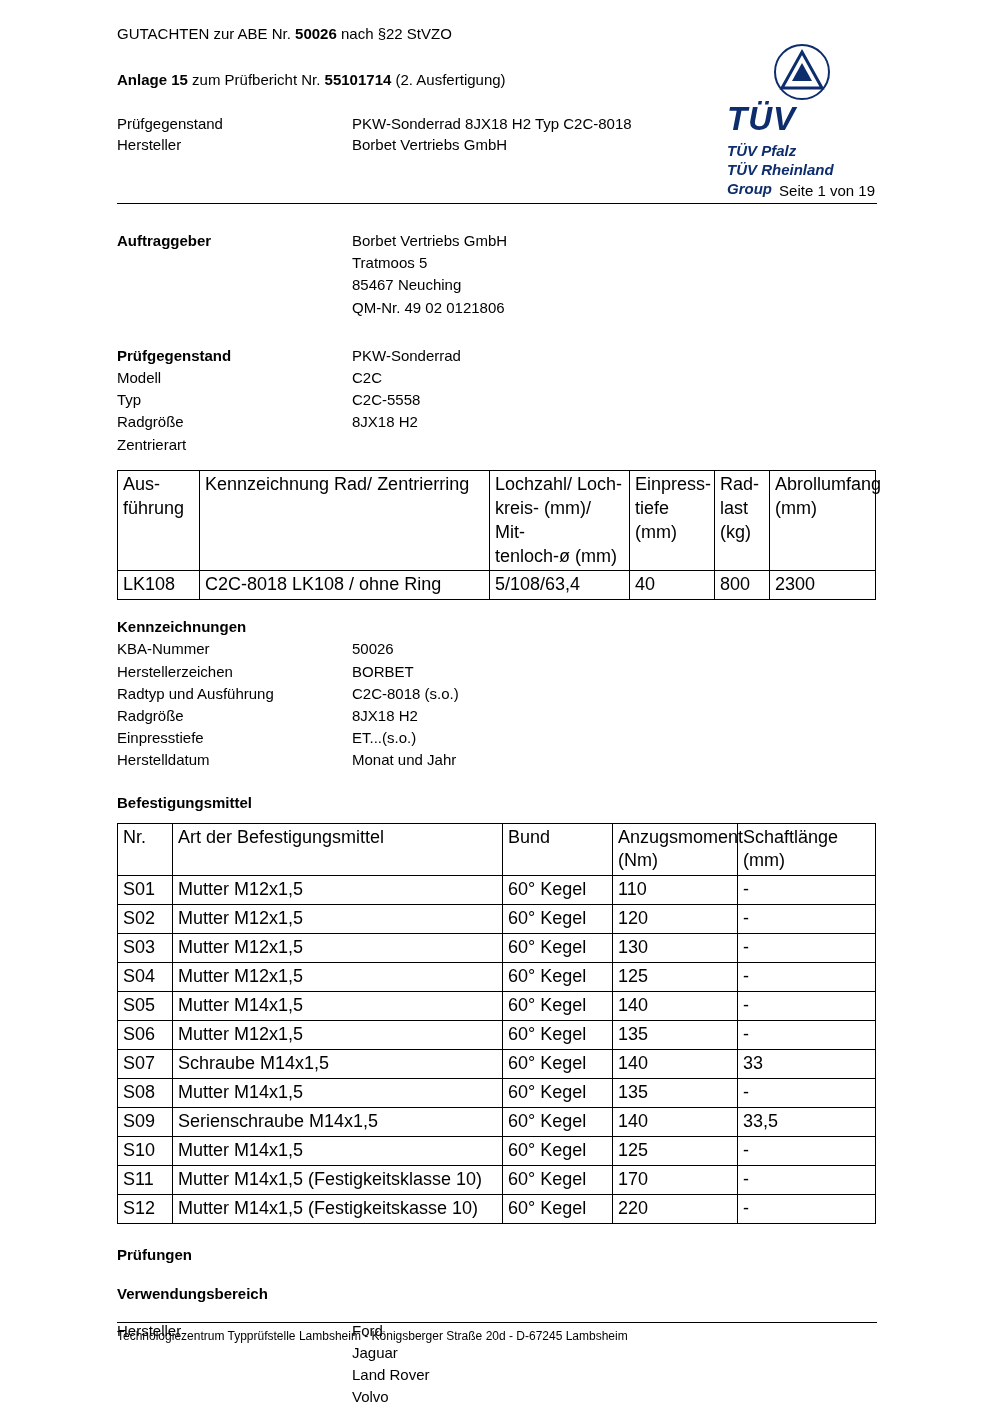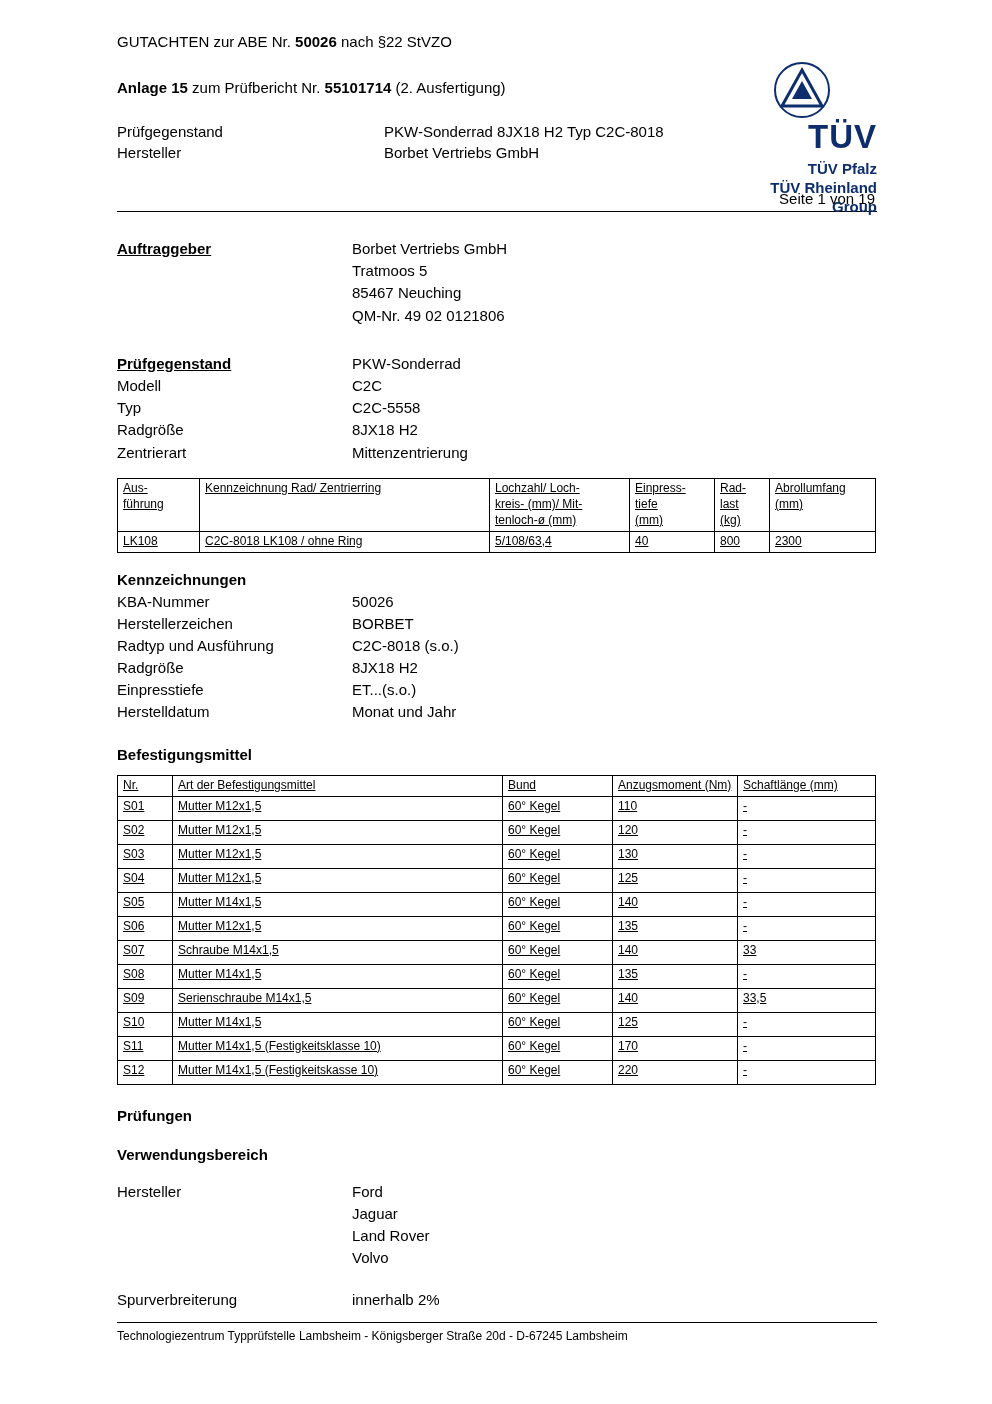--- a/index.html
+++ b/index.html
@@ -24,43 +24,44 @@
   }
   .content {
     position: absolute;
     left: 117px;
     top: 0;
     width: 760px;
   }
 
   
   .doc-header {
-    padding-top: 32px;
+    padding-top: 24px;
     font-size: 15px;
     line-height: 1.35;
   }
   .hdr-line1 { margin-bottom: 26px; }
   .hdr-line2 { margin-bottom: 22px; }
   .bold { font-weight: bold; }
 
   .hdr-pair {
     display: flex;
     font-size: 15px;
     line-height: 1.45;
   }
   .hdr-pair .lbl { width: 235px; flex: none; }
-  .hdr-pair .val { flex: 1; margin-left: 32px; }
+  .hdr-pair .val { flex: 1; }
 
   
   .logo-block {
     position: absolute;
     right: 0;
-    top: 62px;
+    top: 44px;
     width: 150px;
-    text-align: right;
+    text-align: left;
+    font-style: italic;
   }
   .logo-mark {
     width: 56px;
     height: 56px;
     margin: 0 auto 2px auto;
   }
   .logo-word {
     font-family: "Liberation Sans", sans-serif;
     font-size: 33px;
     font-weight: bold;
@@ -90,35 +91,34 @@
 
   
   .sect { margin-top: 26px; }
   .kv {
     display: flex;
     font-size: 15px;
     line-height: 1.48;
   }
   .kv .k { width: 235px; flex: none; }
   .kv .v { flex: 1; }
-  .kv.head .k { font-weight: bold; text-decoration: underline; }
+  .kv.head .k { font-weight: bold; }
 
   .sect-title {
     font-weight: bold;
     font-size: 15px;
     margin-bottom: 3px;
   }
 
   
   table {
     border-collapse: collapse;
     width: 758px;
-    font-size: 12px;
+    font-size: 18px;
     table-layout: fixed;
-    text-decoration: underline;
   }
   table td, table th {
     border: 1px solid #000;
     padding: 2px 5px;
     vertical-align: top;
     text-align: left;
     font-weight: normal;
     line-height: 1.33;
   }
   .tbl-ausf { margin-top: 14px; }
@@ -220,21 +220,20 @@
       <div class="kv">
         <div class="k">Typ</div>
         <div class="v">C2C-5558</div>
       </div>
       <div class="kv">
         <div class="k">Radgröße</div>
         <div class="v">8JX18 H2</div>
       </div>
       <div class="kv">
         <div class="k">Zentrierart</div>
-        <div class="v">Mittenzentrierung</div>
       </div>
     </div>
 
     <table class="tbl-ausf">
       <colgroup>
         <col style="width:82px">
         <col style="width:290px">
         <col style="width:140px">
         <col style="width:85px">
         <col style="width:55px">

